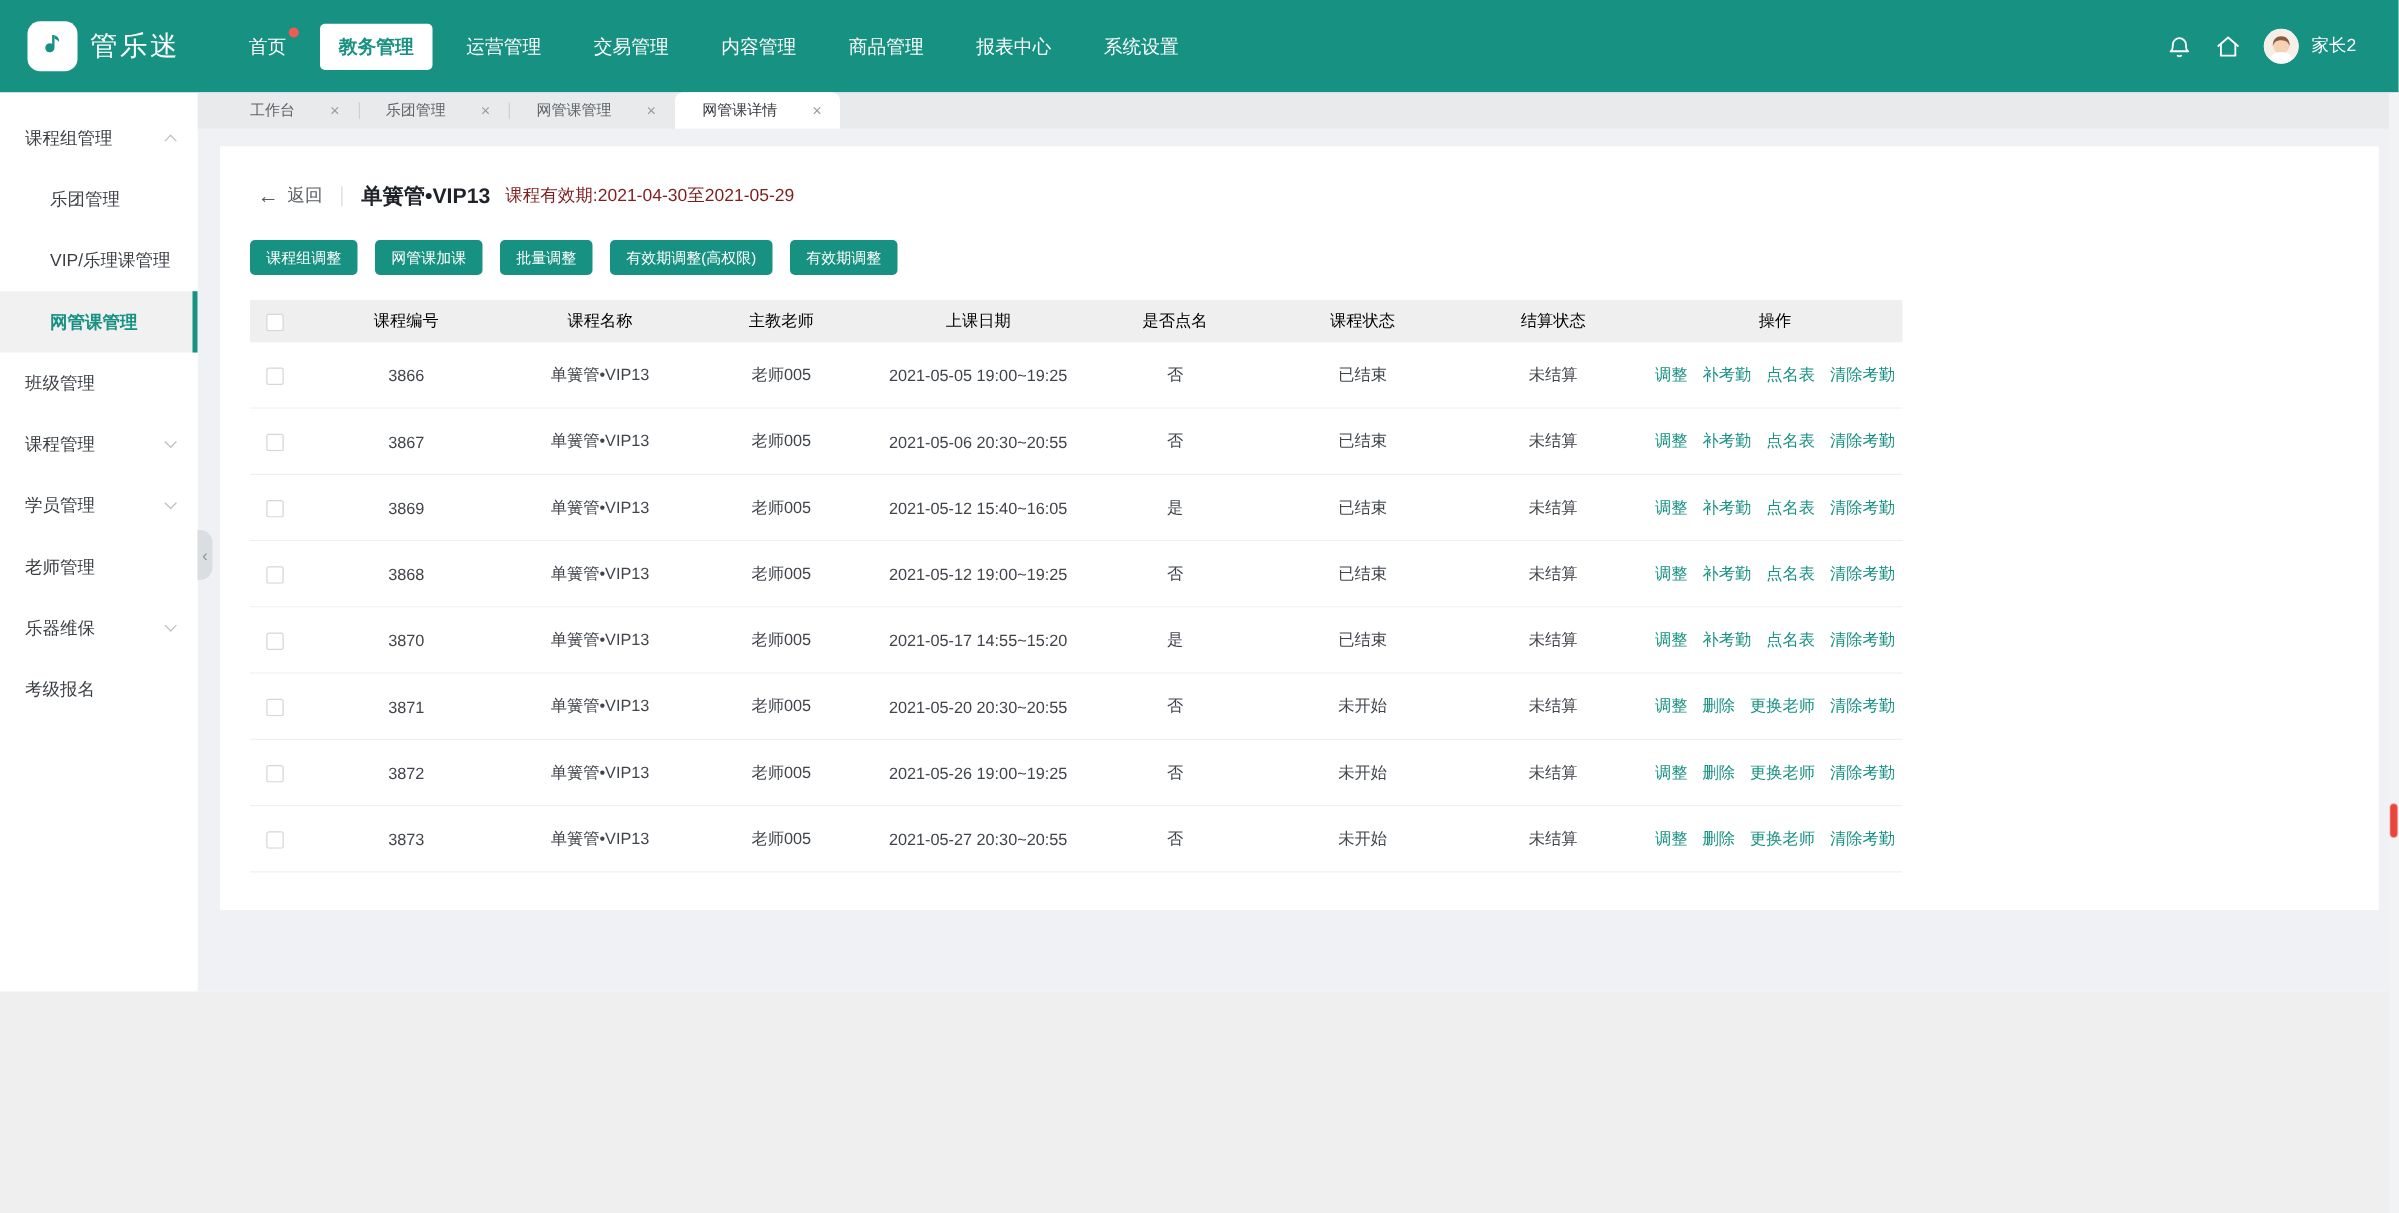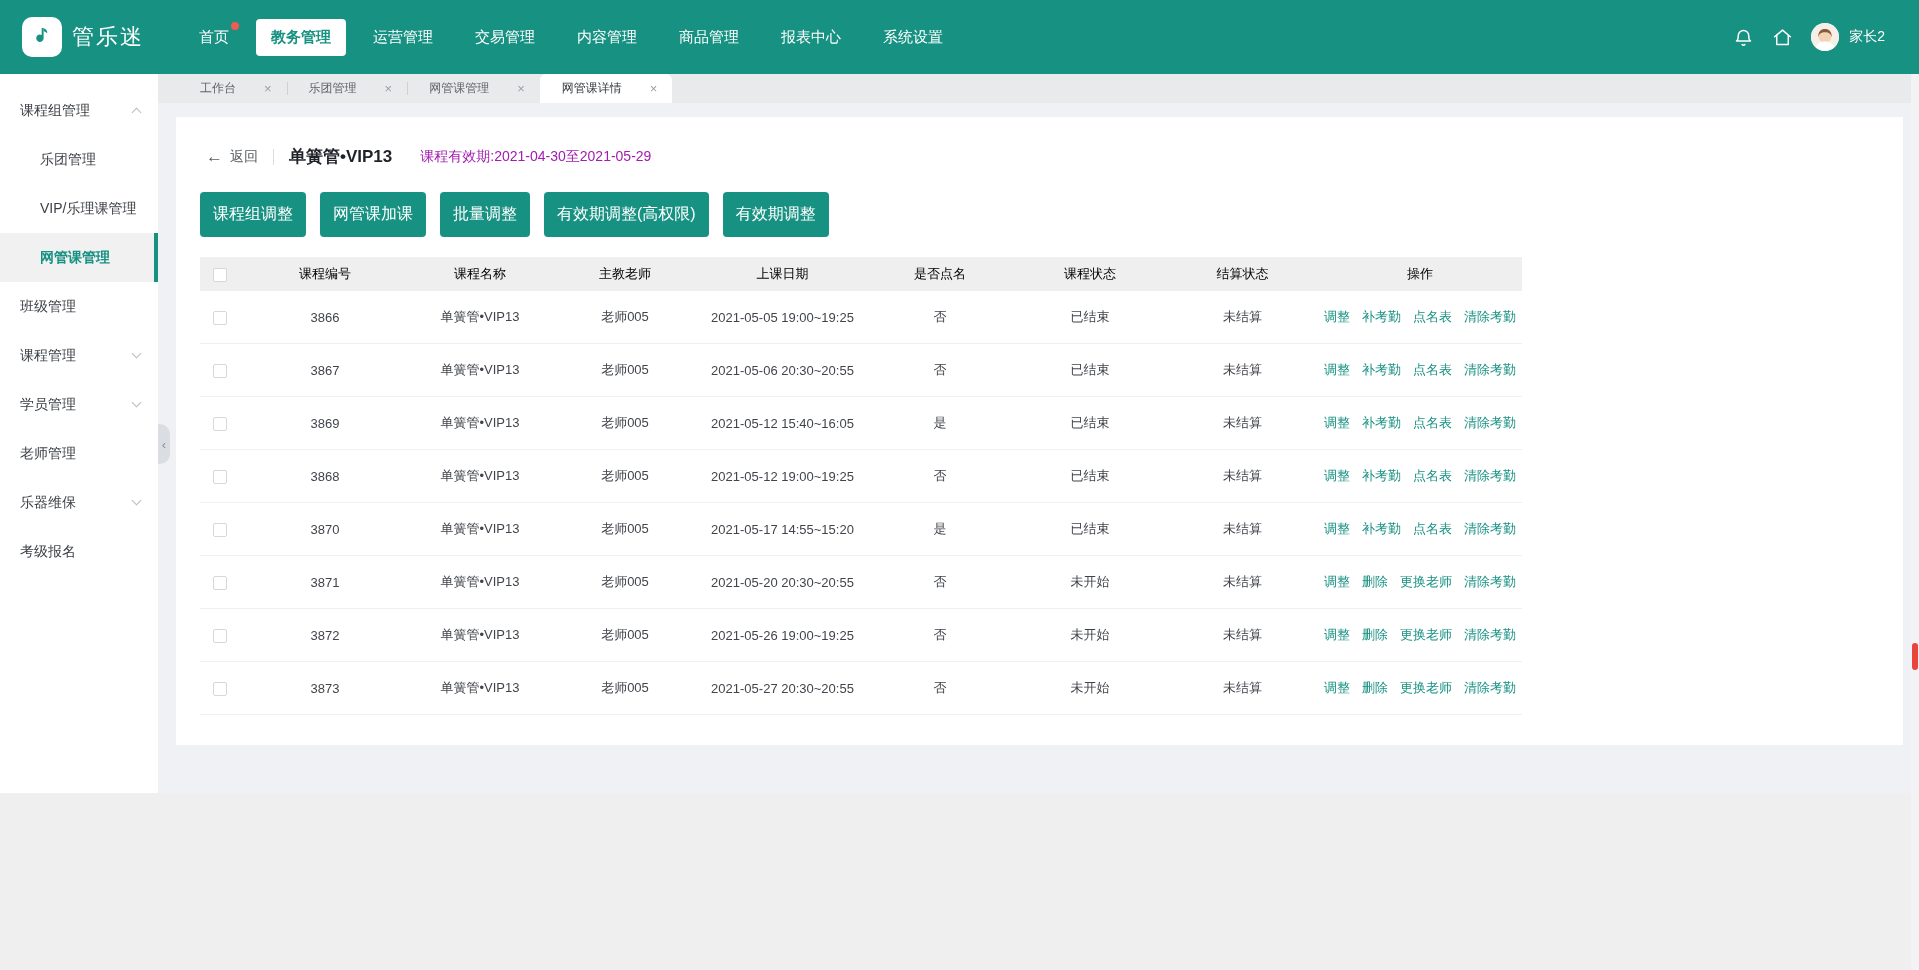--- a/index.html
+++ b/index.html
@@ -50,23 +50,23 @@
   .tab-close{color:#9a9ea3;font-size:13px;line-height:1;cursor:pointer}
 
   
   .main{flex:1;padding:14px 16px 0 18px;overflow:hidden}
   .card{background:#fff;min-height:600px;padding:6px 24px 30px 24px}
   .title-row{display:flex;align-items:center;margin-top:22px}
   .back-btn{display:flex;align-items:center;gap:7px;font-size:14px;color:#585c61;cursor:pointer;margin-left:6px}
   .back-arrow{font-size:17px;line-height:1;color:#585c61}
   .title-divider{width:1px;height:16px;background:#dcdcdc;margin:0 15px}
   .page-title{font-size:17px;font-weight:700;color:#1f2329}
-  .validity{margin-left:28px;font-size:14px;color:#a21caf}
+  .validity{margin-left:12px;font-size:14px;color:#7f1d1d}
   .btn-row{display:flex;gap:14px;margin-top:24px}
-  .btn{background:var(--accent);color:#fff;font-size:16px;height:45px;padding:0 13px;border-radius:4px;display:flex;align-items:center;cursor:pointer;border:none;white-space:nowrap}
+  .btn{background:var(--accent);color:#fff;font-size:12px;height:28px;padding:0 13px;border-radius:4px;display:flex;align-items:center;cursor:pointer;border:none;white-space:nowrap}
 
   
   .table{width:1322px;margin-top:20px;font-size:13px;color:#41454b}
   .thead{display:flex;align-items:center;background:#efefef;height:34px;font-weight:400;color:#000000}
   .tr{display:flex;align-items:center;height:53px;border-bottom:1px solid #f0f0f0;background:#fff}
   .td,.th{flex:none;text-align:center;overflow:hidden;white-space:nowrap}
   .c-cb{width:40px}
   .c-id{width:170px}
   .c-name{width:140px}
   .c-teacher{width:150px}

